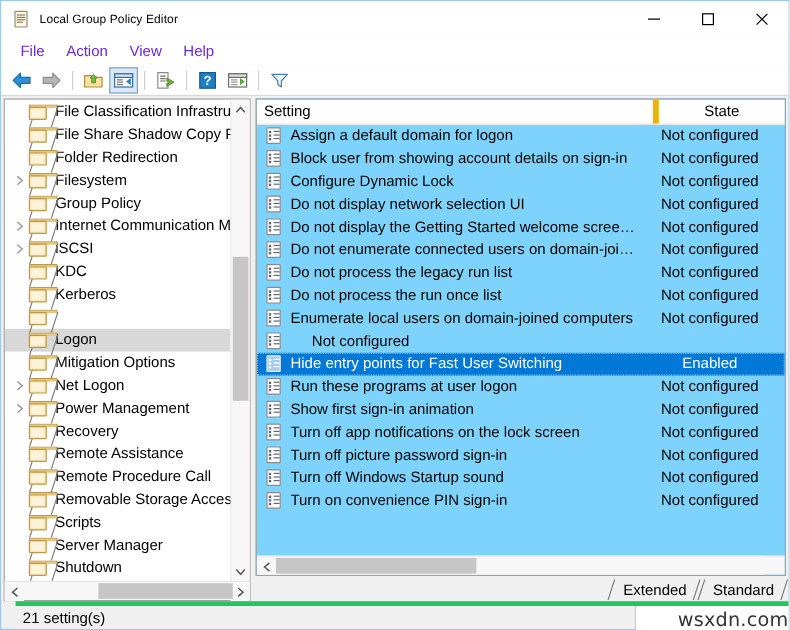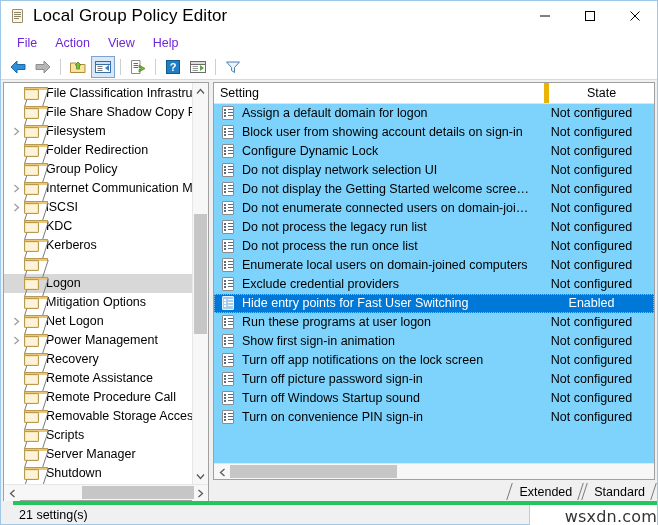--- a/index.html
+++ b/index.html
@@ -44,21 +44,21 @@
   }
   #app-icon .ln {
     position: absolute; left: 4px;
     width: 7px; height: 1px; background: #8d8368;
   }
   #app-icon .l1 { top: 4px; }
   #app-icon .l2 { top: 6px; }
   #app-icon .l3 { top: 8px; }
   #app-icon .l4 { top: 10px; width: 5px; }
   #title-text {
-    font-size: 17px;
+    font-size: 10px;
     color: #000000;
     letter-spacing: 0.1px;
     white-space: nowrap;
   }
   #window-controls {
     position: absolute;
     right: 0; top: 0;
     height: 30px;
     display: flex;
   }
@@ -532,40 +532,40 @@
             <div class="tree-row">
               <div class="tw"></div>
               <div class="folder">
                 <div class="tab"></div>
                 <div class="bdy"></div>
                 <div class="inner"></div>
               </div>
               <span class="tree-label">File Share Shadow Copy Prc</span>
             </div>
             <div class="tree-row">
+              <div class="tw"></div>
+              <div class="folder">
+                <div class="tab"></div>
+                <div class="bdy"></div>
+                <div class="inner"></div>
+              </div>
+              <span class="tree-label">Folder Redirection</span>
+            </div>
+            <div class="tree-row">
               <div class="tw">
                 <svg width="7" height="9" viewBox="0 0 7 9">
                   <path d="M1.5 1 L5.5 4.5 L1.5 8" fill="none" stroke="#9a9a9a" stroke-width="1.2"></path>
                 </svg>
               </div>
               <div class="folder">
                 <div class="tab"></div>
                 <div class="bdy"></div>
                 <div class="inner"></div>
               </div>
               <span class="tree-label">Filesystem</span>
-            </div>
-            <div class="tree-row">
-              <div class="tw"></div>
-              <div class="folder">
-                <div class="tab"></div>
-                <div class="bdy"></div>
-                <div class="inner"></div>
-              </div>
-              <span class="tree-label">Folder Redirection</span>
             </div>
             <div class="tree-row">
               <div class="tw"></div>
               <div class="folder">
                 <div class="tab"></div>
                 <div class="bdy"></div>
                 <div class="inner"></div>
               </div>
               <span class="tree-label">Group Policy</span>
             </div>
@@ -894,21 +894,20 @@
             <div class="row">
               <div class="pol-icon">
                 <div class="pg"></div>
                 <i class="d r1"></i>
                 <i class="b r1"></i>
                 <i class="d r2"></i>
                 <i class="b r2"></i>
                 <i class="d r3"></i>
                 <i class="b r3"></i>
               </div>
-              <div class="cell-setting">Exclude credential providers</div>
               <div class="cell-state">Not configured</div>
             </div>
             <div class="row selected">
               <div class="pol-icon">
                 <div class="pg"></div>
                 <i class="d r1"></i>
                 <i class="b r1"></i>
                 <i class="d r2"></i>
                 <i class="b r2"></i>
                 <i class="d r3"></i>

